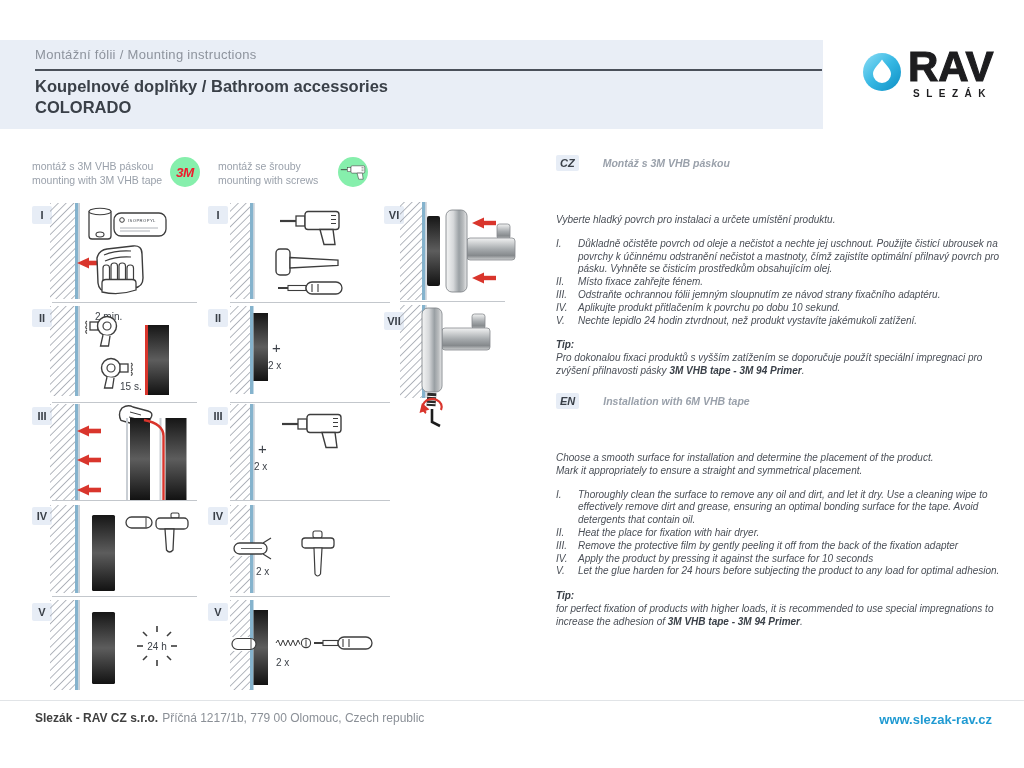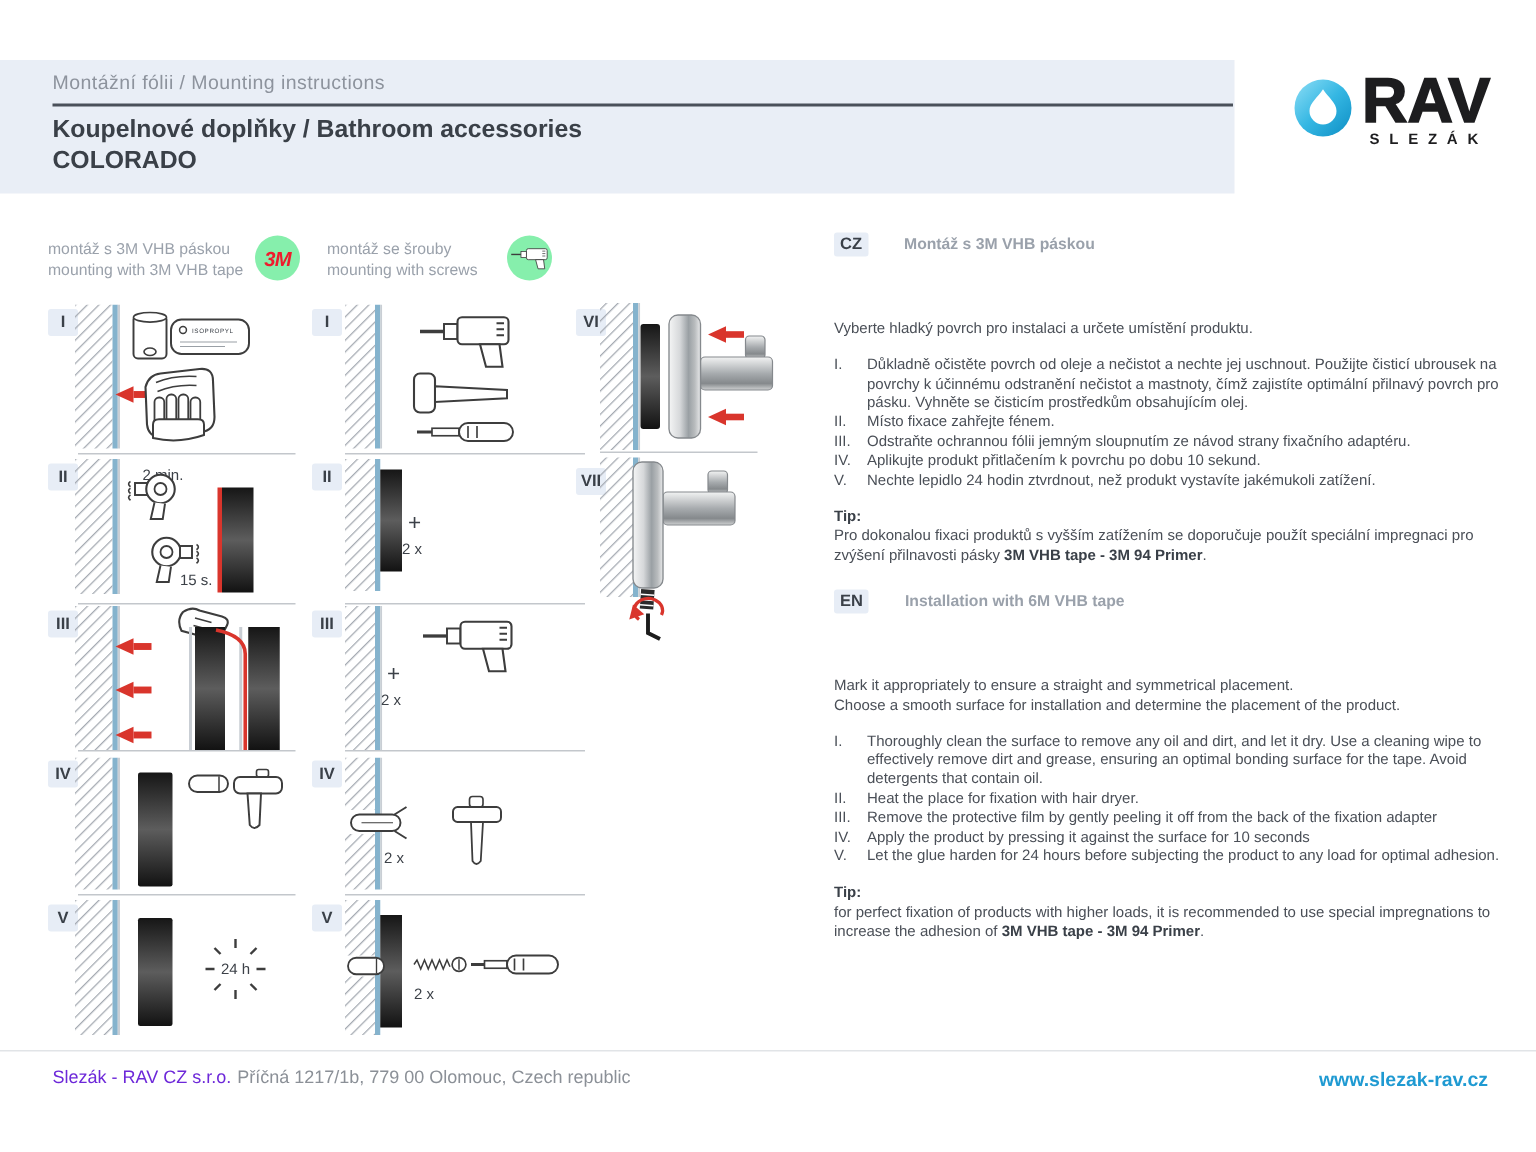--- a/index.html
+++ b/index.html
@@ -19,37 +19,37 @@
   .badge-circle{position:absolute;width:30px;height:30px;border-radius:50%;background:#86efac;
                 display:flex;align-items:center;justify-content:center;}
   .badge-3m{color:#ef1b2d;font-weight:bold;font-style:italic;font-size:13.5px;letter-spacing:-.5px;}
   
   .stepnum{position:absolute;width:20px;height:18px;background:#e7edf6;color:#3a4048;font-size:11px;
            font-weight:bold;display:flex;align-items:center;justify-content:center;border-radius:2px;}
   .sep{position:absolute;height:1px;background:#c3c7cc;}
   .illus{position:absolute;}
   svg text{font-family:"Liberation Sans","DejaVu Sans",sans-serif;fill:#3c4148;}
   
-  .lang-block{position:absolute;width:448px;}
+  .lang-block{position:absolute;width:448px;font-style:italic;}
   .lang-head-row{display:flex;align-items:center;margin-bottom:10px;}
   .lang-badge{display:inline-block;background:#e7edf6;color:#3a4048;font-weight:bold;font-size:11px;
               padding:2px 4px;border-radius:2px;}
   .lang-head{font-size:10.5px;font-weight:bold;color:#9aa1ab;margin-left:24px;}
   .txt{font-size:10px;line-height:12.8px;color:#4a4f57;}
   .intro{margin-bottom:11px;margin-top:43px;}
   .list{margin-bottom:12px;}
   .list-row{display:flex;}
   .list-num{width:22px;flex:none;}
   .list-text{flex:1;}
   .tip-label{font-weight:bold;color:#3a4048;}
   .tip b{color:#3a4048;}
   
   .foot-rule{position:absolute;left:0;top:700px;width:1024px;height:1px;background:#e1e4e7;}
   .foot-left{position:absolute;left:35px;top:711px;font-size:12px;}
-  .company{color:#6d28d9;font-weight:normal;}
+  .company{color:#404040;font-weight:bold;}
   .address{color:#8b9097;margin-left:4px;}
   .website{position:absolute;right:32px;top:712px;font-size:13px;font-weight:bold;color:#1f9ad2;text-decoration:none;margin-left:32px;}
 </style>
 </head>
 <body>
 
 <div class="page">
 
   <svg width="0" height="0" style="position:absolute" aria-hidden="true">
     <defs>
@@ -431,22 +431,22 @@
       <div><span>Pro dokonalou fixaci produktů s vyšším zatížením se doporučuje použít speciální impregnaci pro zvýšení přilnavosti pásky </span><b>3M VHB tape - 3M 94 Primer</b><span>.</span></div>
     </div>
   </div>
 
   <div class="lang-block" style="left:556px;top:393px">
     <div class="lang-head-row">
       <span class="lang-badge">EN</span>
       <span class="lang-head">Installation with 6M VHB tape</span>
     </div>
     <div class="txt intro">
+      <div>Choose a smooth surface for installation and determine the placement of the product.</div>
       <div>Mark it appropriately to ensure a straight and symmetrical placement.</div>
-      <div>Choose a smooth surface for installation and determine the placement of the product.</div>
     </div>
     <div class="txt list">
       <div class="list-row">
           <span class="list-num">I.</span>
           <span class="list-text">Thoroughly clean the surface to remove any oil and dirt, and let it dry. Use a cleaning wipe to effectively remove dirt and grease, ensuring an optimal bonding surface for the tape. Avoid detergents that contain oil.</span>
         </div>
       <div class="list-row">
           <span class="list-num">II.</span>
           <span class="list-text">Heat the place for fixation with hair dryer.</span>
         </div>

